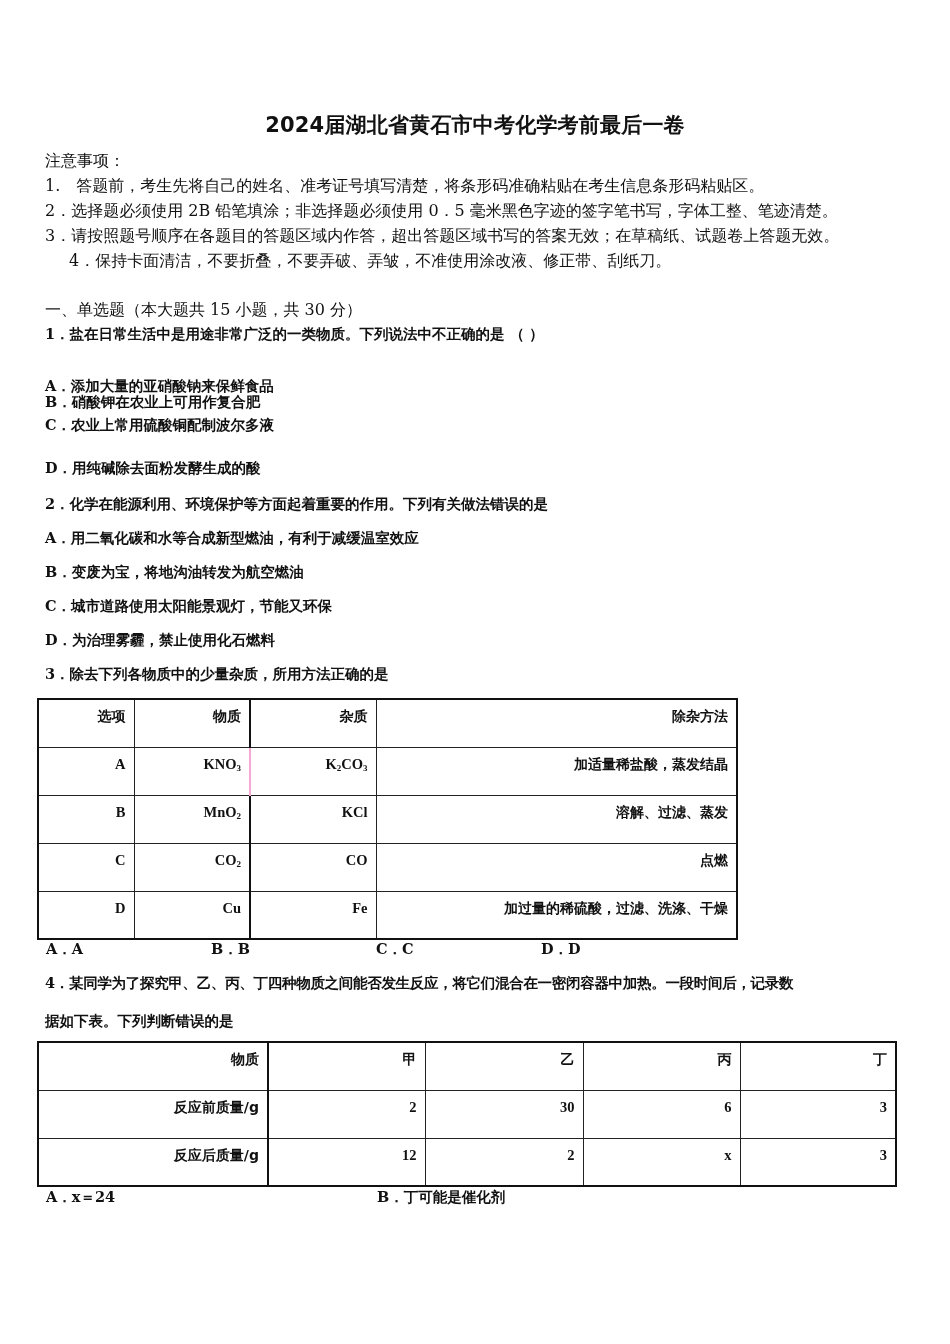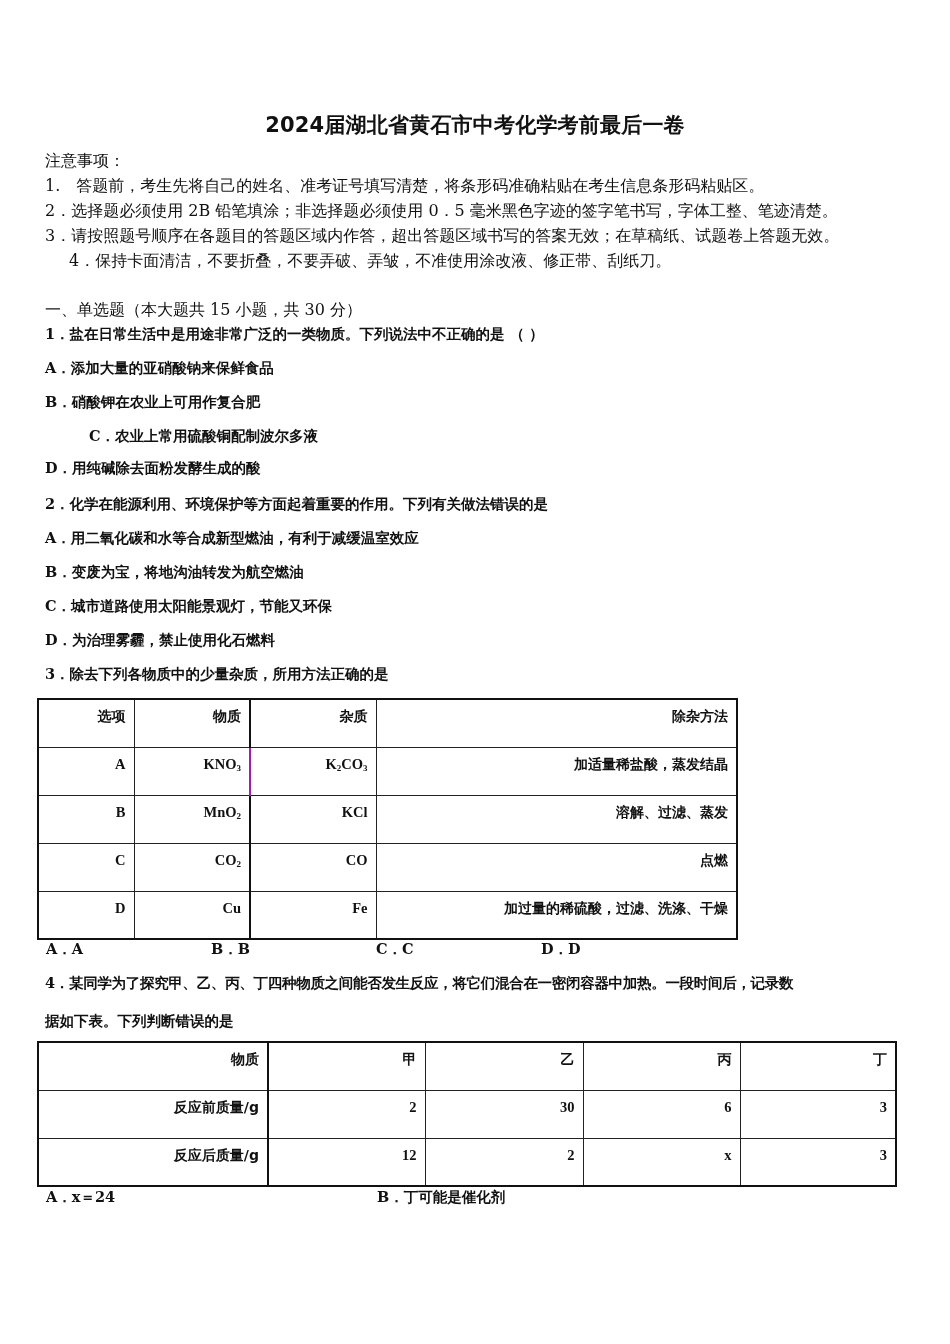--- a/index.html
+++ b/index.html
@@ -40,23 +40,23 @@
   <div class="abs notice" style="left:45px; top:176px;">1.　答题前，考生先将自己的姓名、准考证号填写清楚，将条形码准确粘贴在考生信息条形码粘贴区。</div>
   <div class="abs notice" style="left:45px; top:201px;">2．选择题必须使用 2B 铅笔填涂；非选择题必须使用 0．5 毫米黑色字迹的签字笔书写，字体工整、笔迹清楚。</div>
   <div class="abs notice" style="left:45px; top:226px;">3．请按照题号顺序在各题目的答题区域内作答，超出答题区域书写的答案无效；在草稿纸、试题卷上答题无效。</div>
   <div class="abs notice" style="left:45px; top:251px;margin-left:24px;">4．保持卡面清洁，不要折叠，不要弄破、弄皱，不准使用涂改液、修正带、刮纸刀。</div>
 </div>
 
 <div class="abs notice" style="left:45px; top:300px;">一、单选题（本大题共 15 小题，共 30 分）</div>
 
 <div>
   <div class="abs line" style="top:325px;">1．盐在日常生活中是用途非常广泛的一类物质。下列说法中不正确的是 （ ）</div>
-  <div class="abs line" style="top:359px;text-align:right;">A．添加大量的亚硝酸钠来保鲜食品</div>
+  <div class="abs line" style="top:377px;text-align:right;">A．添加大量的亚硝酸钠来保鲜食品</div>
   <div class="abs line" style="top:393px;">B．硝酸钾在农业上可用作复合肥</div>
-  <div class="abs line" style="top:427px;margin-left:44px;">C．农业上常用硫酸铜配制波尔多液</div>
+  <div class="abs line" style="top:416px;">C．农业上常用硫酸铜配制波尔多液</div>
   <div class="abs line" style="top:459px;">D．用纯碱除去面粉发酵生成的酸</div>
 </div>
 
 <div>
   <div class="abs line" style="top:495px;">2．化学在能源利用、环境保护等方面起着重要的作用。下列有关做法错误的是</div>
   <div class="abs line" style="top:529px;">A．用二氧化碳和水等合成新型燃油，有利于减缓温室效应</div>
   <div class="abs line" style="top:563px;">B．变废为宝，将地沟油转发为航空燃油</div>
   <div class="abs line" style="top:597px;">C．城市道路使用太阳能景观灯，节能又环保</div>
   <div class="abs line" style="top:631px;">D．为治理雾霾，禁止使用化石燃料</div>
 </div>
@@ -68,21 +68,21 @@
     <tbody>
         <tr style="height:48px;">
       <td class="cjk" style="width:96px;">选项</td>
       <td class="cjk" style="width:116px;">物质</td>
       <td class="cjk" style="width:126px; border-left:2px solid #111;">杂质</td>
       <td class="cjk">除杂方法</td>
     </tr>
     <tr style="height:48px;">
       <td>A</td>
       <td><span>KNO</span><sub>3</sub></td>
-      <td style="border-left:2px solid #a21caf;margin-top:8px;"><span>K</span><sub>2</sub><span>CO</span><sub>3</sub></td>
+      <td style="border-left:2px solid #f9a8d4;margin-top:8px;"><span>K</span><sub>2</sub><span>CO</span><sub>3</sub></td>
       <td class="cjk">加适量稀盐酸，蒸发结晶</td>
     </tr>
     <tr style="height:48px;">
       <td>B</td>
       <td><span>MnO</span><sub>2</sub></td>
       <td style="border-left:2px solid #111;">KCl</td>
       <td class="cjk">溶解、过滤、蒸发</td>
     </tr>
     <tr style="height:48px;">
       <td>C</td>

